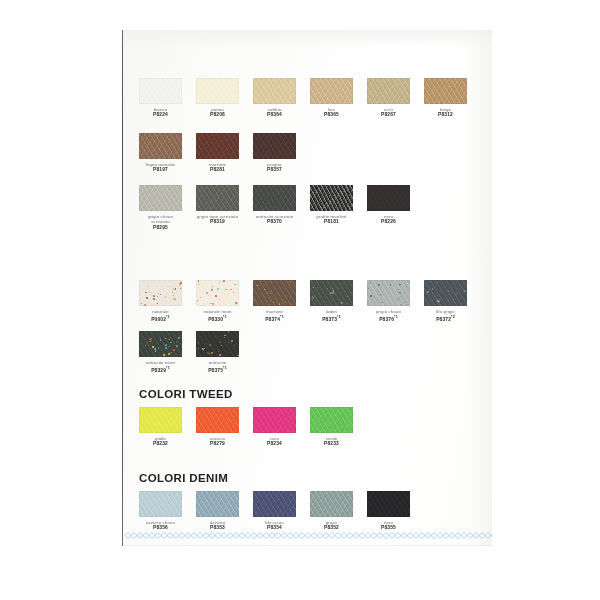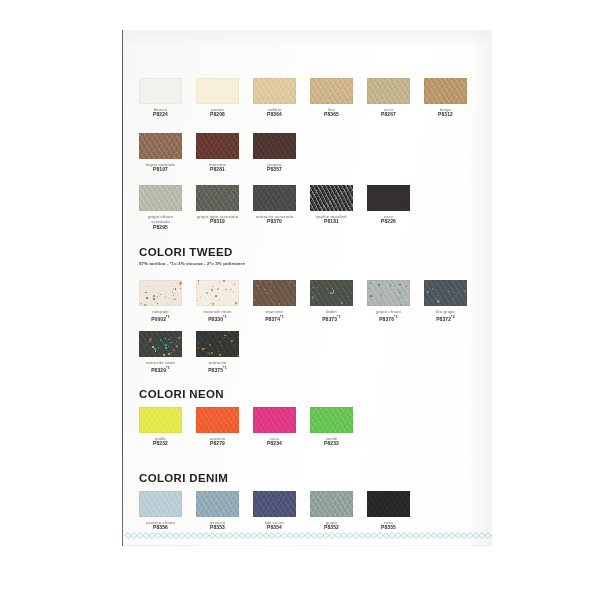--- a/index.html
+++ b/index.html
@@ -181,24 +181,20 @@
           <div class="cell" style="left: 171px;">
             <div class="sw moul" style="background: rgb(58, 58, 56);"></div>
             <div class="lbl">grafite mouliné</div>
             <div class="code"><span>P8181</span></div>
           </div>
           <div class="cell" style="left: 228px;">
             <div class="sw flat" style="background: rgb(50, 47, 46);"></div>
             <div class="lbl">nero</div>
             <div class="code"><span>P8226</span></div>
           </div>
-        </div>
-        <div class="sec" style="top: 216px;">
-          <div class="sec-title">COLORI TWEED</div>
-          <div class="sec-sub">97% acrilico - *1= 3% viscosa - 2*= 3% poliestere</div>
         </div>
         <div class="row" style="top: 250px; height: 44px; width: 340px;">
           <div class="cell" style="left: 0px;">
             <div class="sw tweed" style="background: rgb(238, 230, 221);">
               <i class="fleck" style="width: 1.29432px; height: 1.29432px; left: 25.8689px; top: 16.2392px; background: rgb(216, 163, 106);"></i>
               <i class="fleck" style="width: 1.91239px; height: 1.91239px; left: 33.5508px; top: 8.11862px; background: rgb(216, 163, 106);"></i>
               <i class="fleck" style="width: 1.88519px; height: 1.88519px; left: 5.1257px; top: 23.8993px; background: rgb(176, 106, 58);"></i>
               <i class="fleck" style="width: 1.19544px; height: 1.19544px; left: 29.68px; top: 5.5071px; background: rgb(216, 163, 106);"></i>
               <i class="fleck" style="width: 0.862895px; height: 0.862895px; left: 17.115px; top: 19.3124px; background: rgb(216, 163, 106);"></i>
               <i class="fleck" style="width: 0.922117px; height: 0.922117px; left: 35.2578px; top: 13.4635px; background: rgb(192, 138, 85);"></i>
@@ -447,21 +443,21 @@
               <i class="fleck" style="width: 1.77258px; height: 1.77258px; left: 40.761px; top: 23.6972px; background: rgb(192, 138, 85);"></i>
               <i class="fleck" style="width: 1.57831px; height: 1.57831px; left: 12.5046px; top: 22.0952px; background: rgb(176, 106, 58);"></i>
               <i class="fleck" style="width: 1.8795px; height: 1.8795px; left: 13.4375px; top: 13.2832px; background: rgb(176, 106, 58);"></i>
               <i class="fleck" style="width: 1.41445px; height: 1.41445px; left: 27.8683px; top: 5.85401px; background: rgb(192, 138, 85);"></i>
             </div>
             <div class="lbl">antracite</div>
             <div class="code"><span>P8375</span><sup>*1</sup></div>
           </div>
         </div>
         <div class="sec" style="top: 358px;">
-          <div class="sec-title">COLORI NEON</div>
+          <div class="sec-title">COLORI TWEED</div>
         </div>
         <div class="row" style="top: 377px; height: 44px; width: 340px;">
           <div class="cell" style="left: 0px;">
             <div class="sw" style="background: rgb(227, 232, 74);"></div>
             <div class="lbl">giallo</div>
             <div class="code"><span>P8232</span></div>
           </div>
           <div class="cell" style="left: 57px;">
             <div class="sw" style="background: rgb(240, 92, 50);"></div>
             <div class="lbl">arancio</div>

